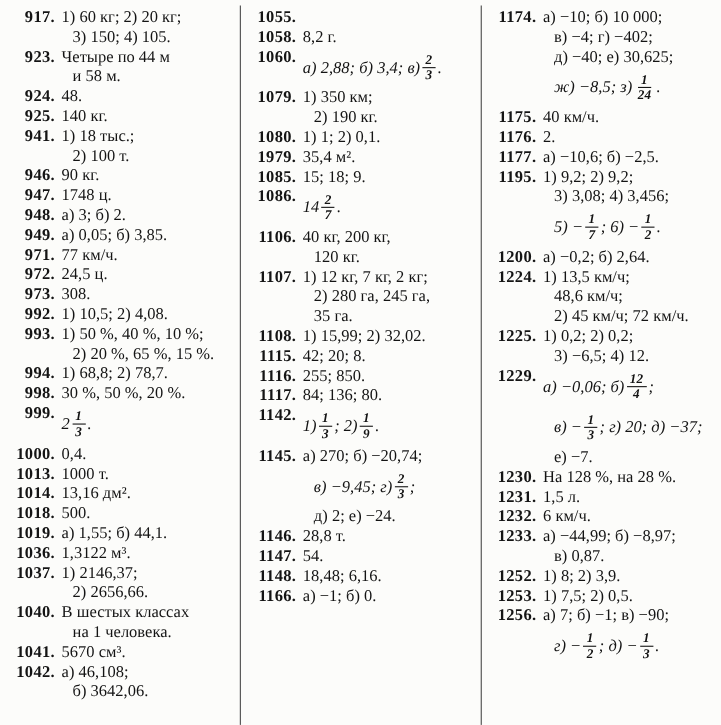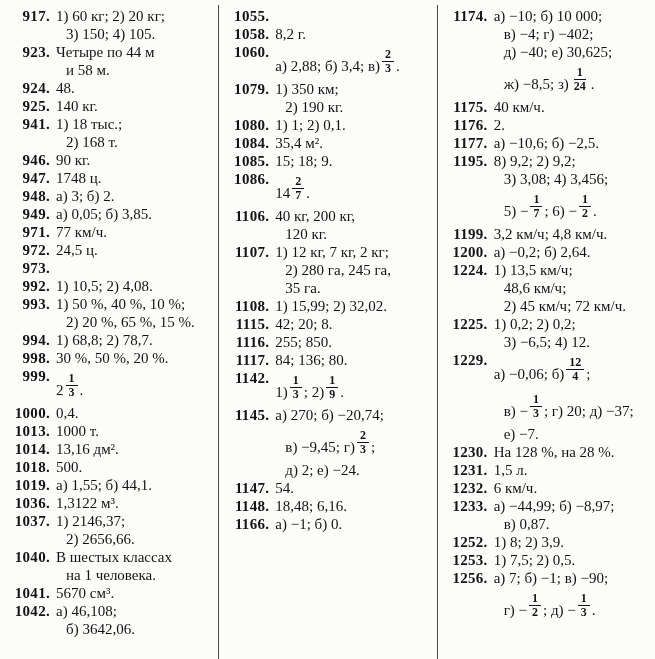--- a/index.html
+++ b/index.html
@@ -51,21 +51,22 @@
     line-height: 18px;
     white-space: nowrap;
   }
   .line.cont {
     padding-left: 10px;
   }
   .line.fline {
     padding-top: 5px;
     padding-bottom: 5px;
     display: flex;
-    align-items: flex-end;
+    align-items: center;
+    font-style: italic;
   }
   .frac {
     display: inline-flex;
     flex-direction: column;
     align-items: center;
     vertical-align: middle;
     font-size: 12px;
     line-height: 13px;
     margin: 0 2px;
     font-weight: bold;
@@ -106,21 +107,21 @@
       <div class="entry">
         <span class="num">925.</span>
         <span class="body">
           <div class="line">140 кг.</div>
         </span>
       </div>
       <div class="entry">
         <span class="num">941.</span>
         <span class="body">
           <div class="line">1) 18 тыс.;</div>
-          <div class="line cont">2) 168 т.</div>
+          <div class="line cont">2) 100 т.</div>
         </span>
       </div>
       <div class="entry">
         <span class="num">946.</span>
         <span class="body">
           <div class="line">90 кг.</div>
         </span>
       </div>
       <div class="entry">
         <span class="num">947.</span>
@@ -147,20 +148,23 @@
         </span>
       </div>
       <div class="entry">
         <span class="num">972.</span>
         <span class="body">
           <div class="line">24,5 ц.</div>
         </span>
       </div>
       <div class="entry">
         <span class="num">973.</span>
+        <span class="body">
+          <div class="line">308.</div>
+        </span>
       </div>
       <div class="entry">
         <span class="num">992.</span>
         <span class="body">
           <div class="line">1) 10,5; 2) 4,08.</div>
         </span>
       </div>
       <div class="entry">
         <span class="num">993.</span>
         <span class="body">
@@ -279,21 +283,21 @@
           <div class="line cont">2) 190 кг.</div>
         </span>
       </div>
       <div class="entry">
         <span class="num">1080.</span>
         <span class="body">
           <div class="line">1) 1; 2) 0,1.</div>
         </span>
       </div>
       <div class="entry">
-        <span class="num">1084.</span>
+        <span class="num">1979.</span>
         <span class="body">
           <div class="line">35,4 м².</div>
         </span>
       </div>
       <div class="entry">
         <span class="num">1085.</span>
         <span class="body">
           <div class="line">15; 18; 9.</div>
         </span>
       </div>
@@ -362,20 +366,26 @@
         <span class="body">
           <div class="line">а) 270; б) −20,74;</div>
           <div class="line cont fline">в) −9,45; г) <span class="frac">
               <span class="fn">2</span>
               <span class="fd">3</span>
             </span>;</div>
           <div class="line cont">д) 2; е) −24.</div>
         </span>
       </div>
       <div class="entry">
+        <span class="num">1146.</span>
+        <span class="body">
+          <div class="line">28,8 т.</div>
+        </span>
+      </div>
+      <div class="entry">
         <span class="num">1147.</span>
         <span class="body">
           <div class="line">54.</div>
         </span>
       </div>
       <div class="entry">
         <span class="num">1148.</span>
         <span class="body">
           <div class="line">18,48; 6,16.</div>
         </span>
@@ -414,35 +424,29 @@
       </div>
       <div class="entry">
         <span class="num">1177.</span>
         <span class="body">
           <div class="line">а) −10,6; б) −2,5.</div>
         </span>
       </div>
       <div class="entry">
         <span class="num">1195.</span>
         <span class="body">
-          <div class="line">8) 9,2; 2) 9,2;</div>
+          <div class="line">1) 9,2; 2) 9,2;</div>
           <div class="line cont">3) 3,08; 4) 3,456;</div>
           <div class="line cont fline">5) −<span class="frac">
               <span class="fn">1</span>
               <span class="fd">7</span>
             </span>; 6) −<span class="frac">
               <span class="fn">1</span>
               <span class="fd">2</span>
             </span>.</div>
-        </span>
-      </div>
-      <div class="entry">
-        <span class="num">1199.</span>
-        <span class="body">
-          <div class="line">3,2 км/ч; 4,8 км/ч.</div>
         </span>
       </div>
       <div class="entry">
         <span class="num">1200.</span>
         <span class="body">
           <div class="line">а) −0,2; б) 2,64.</div>
         </span>
       </div>
       <div class="entry">
         <span class="num">1224.</span>

